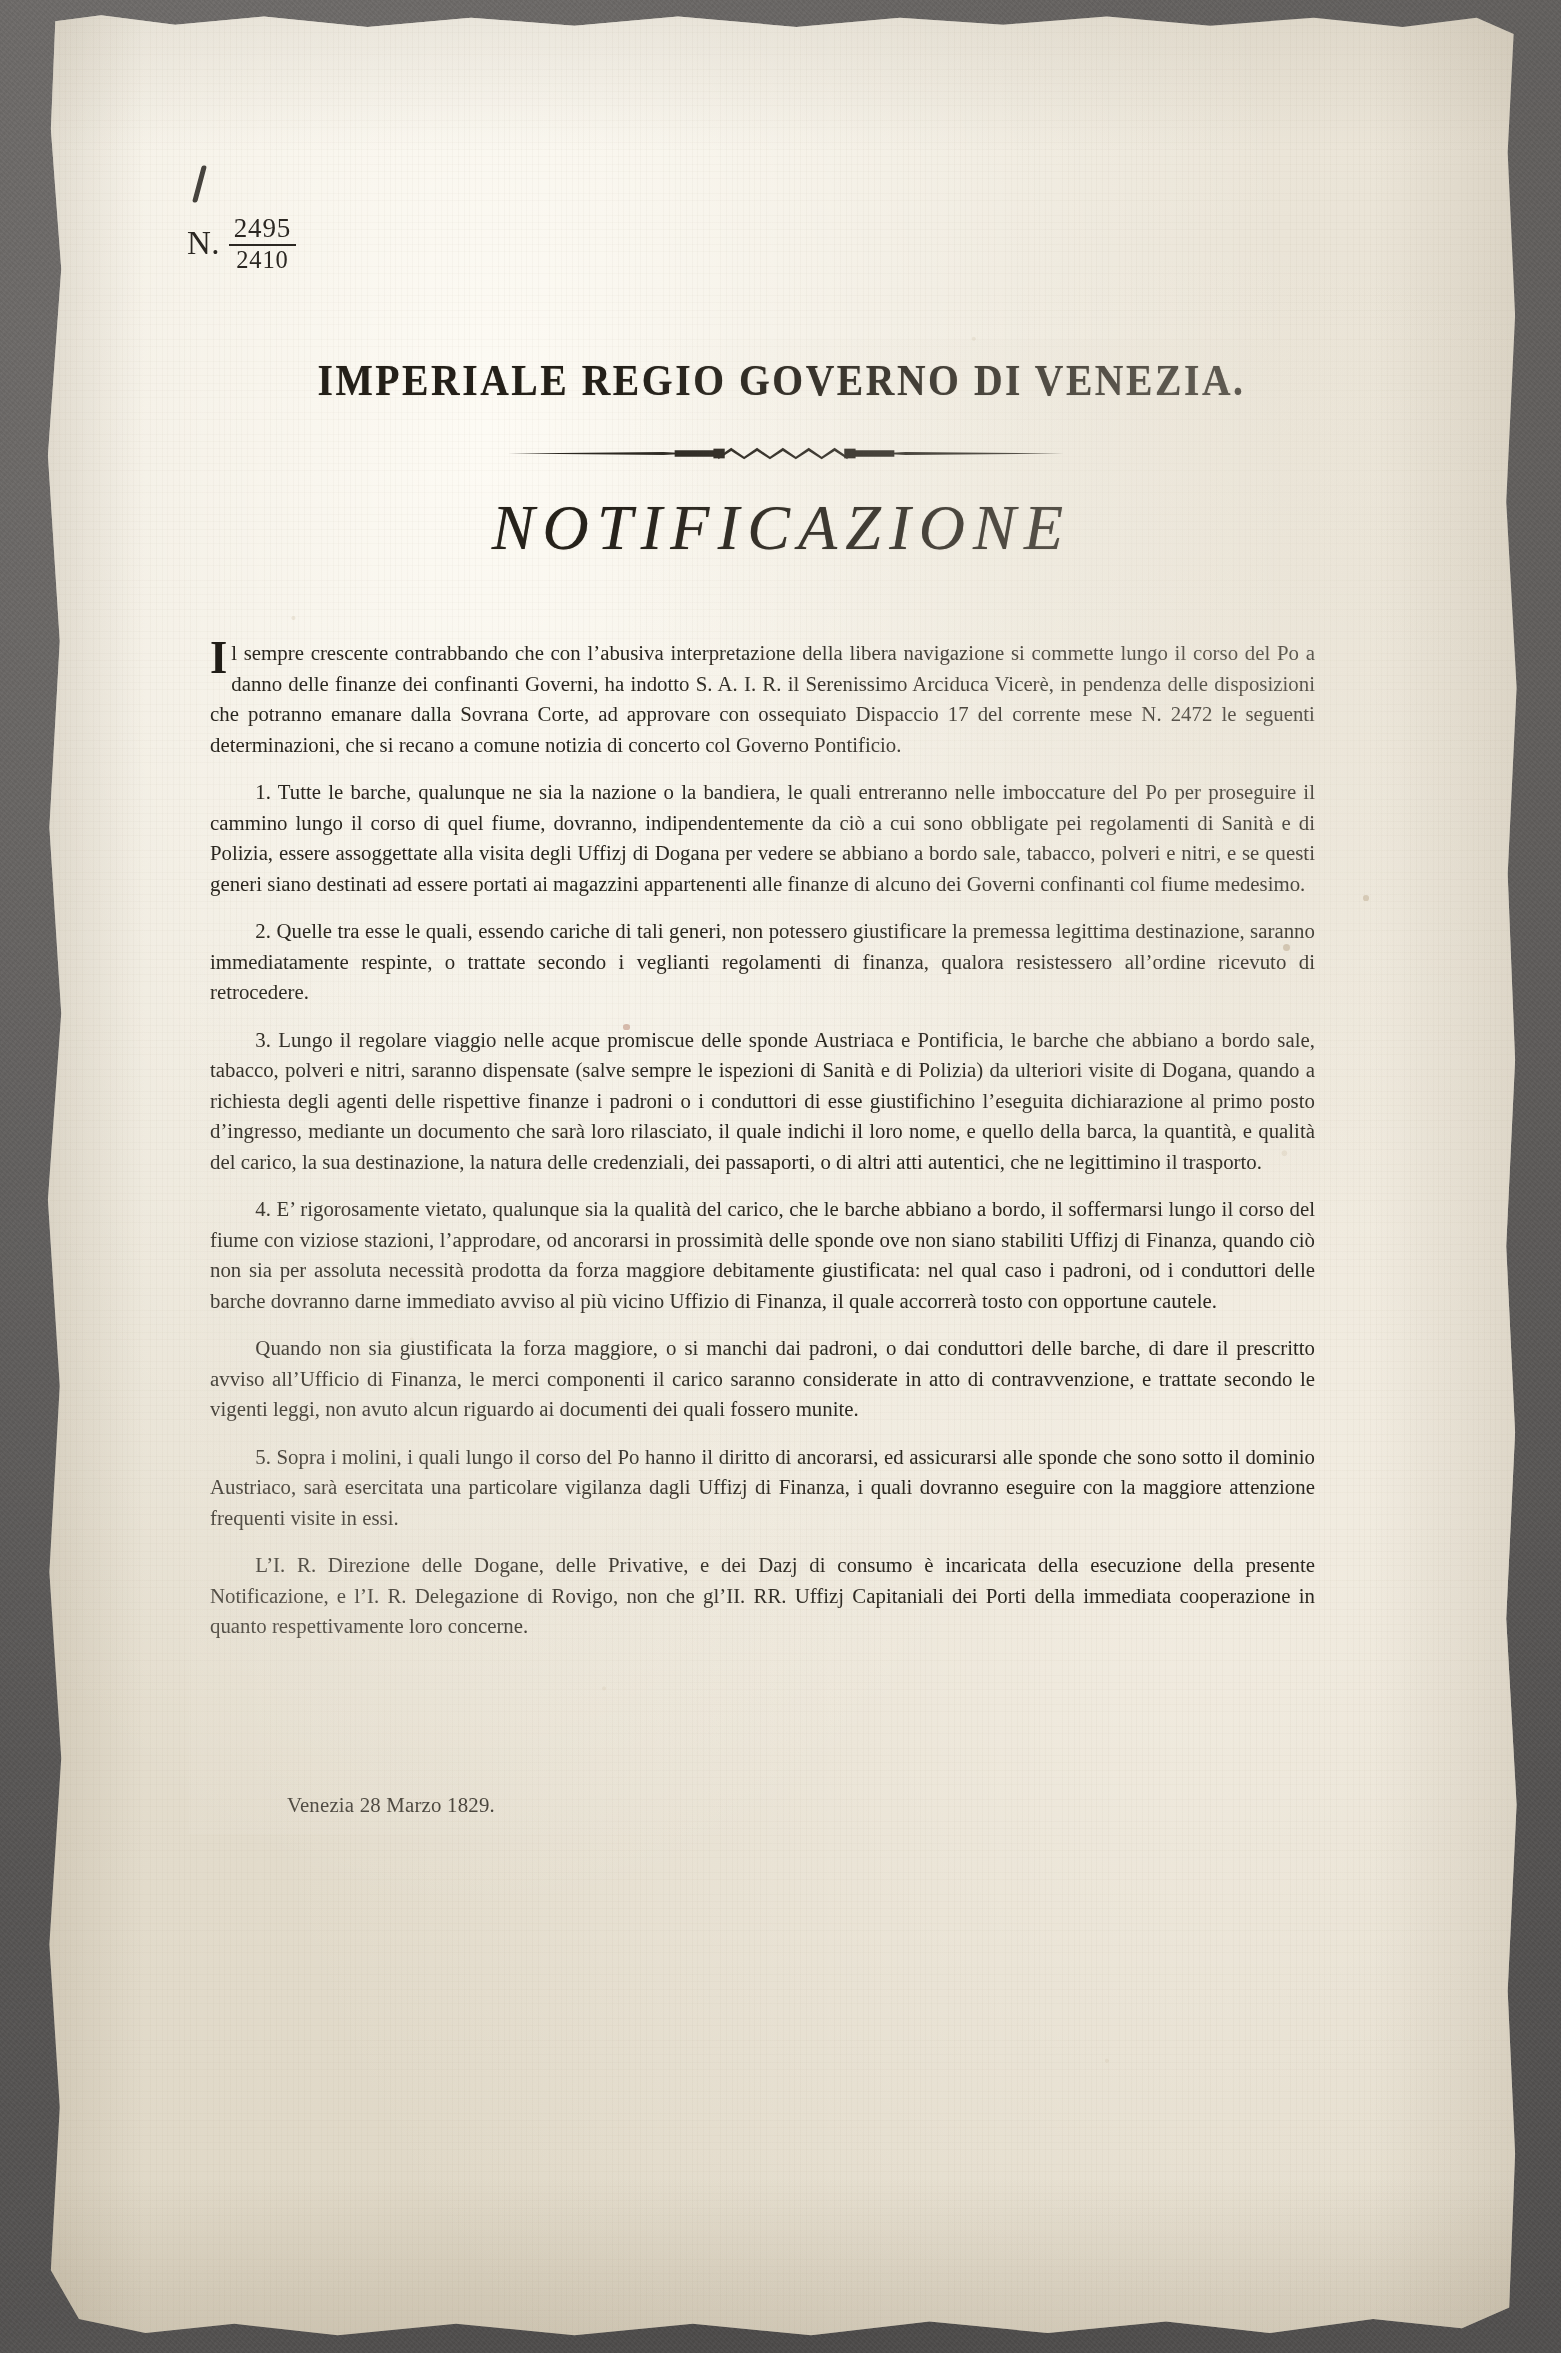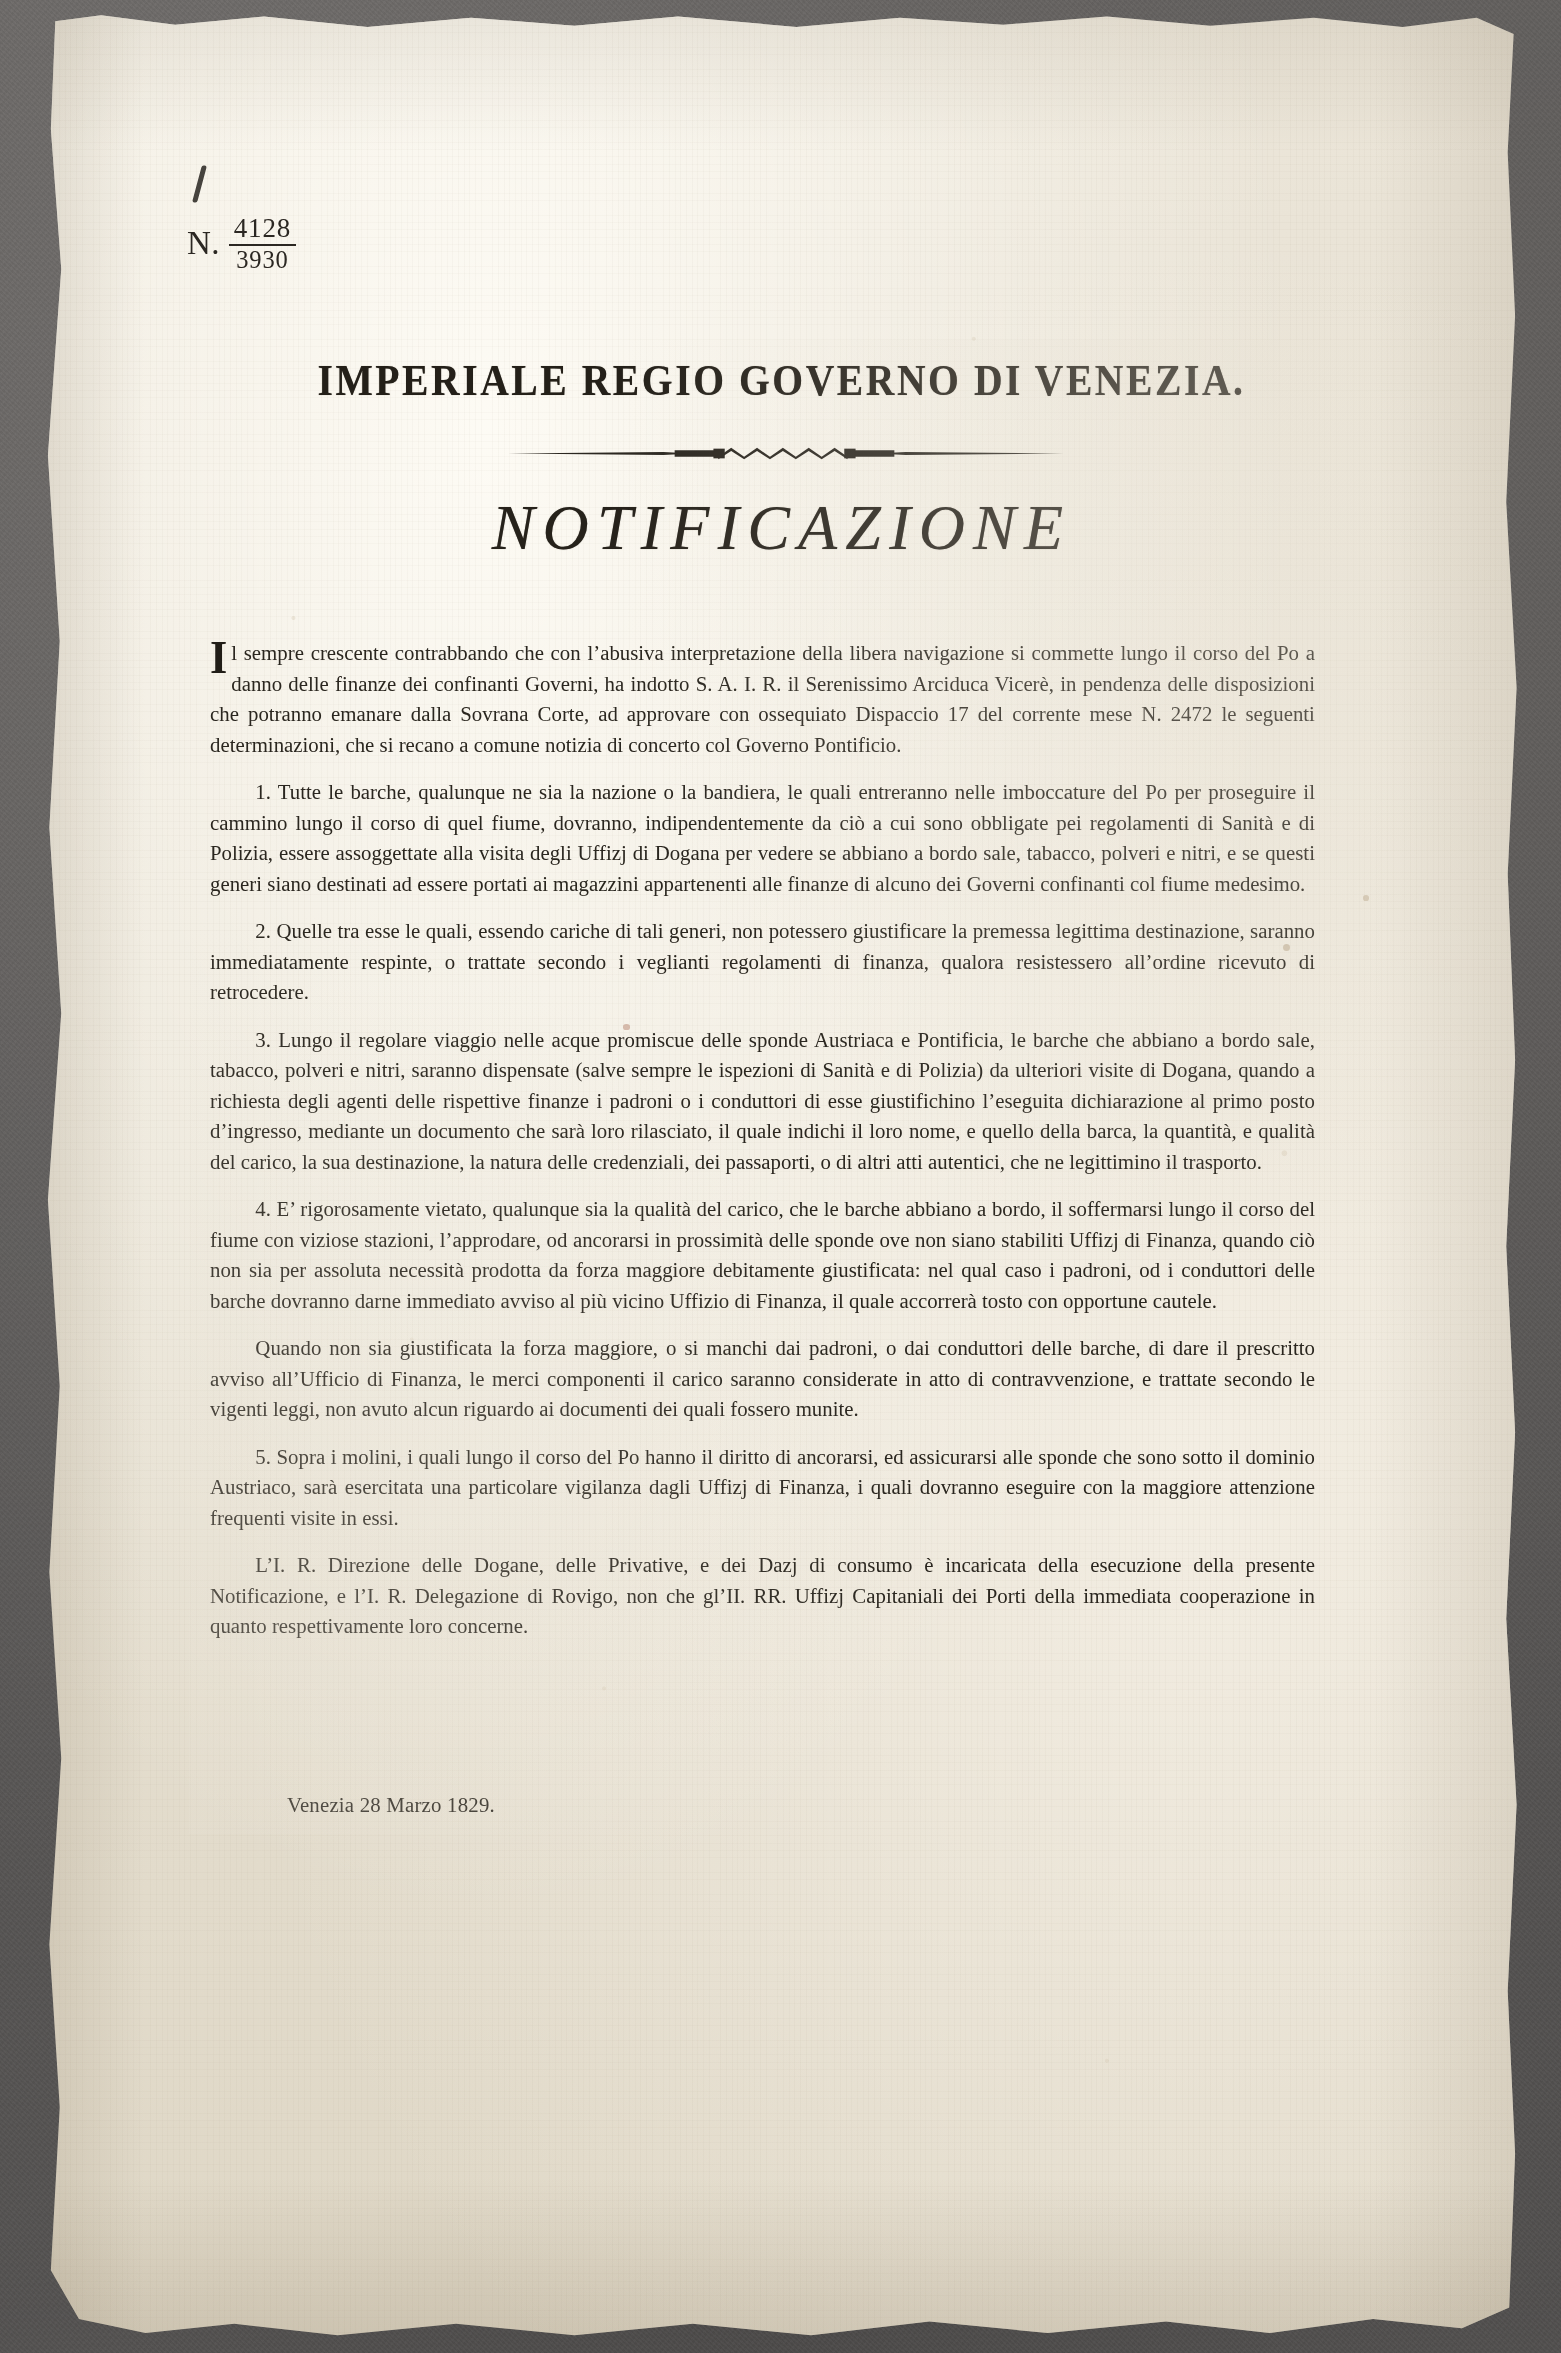--- a/index.html
+++ b/index.html
@@ -178,23 +178,23 @@
   <div class="blotch" style="left:581px;top:1011px;width:6.5px;height:5.7px;background:rgba(168,104,80,.40);"></div>
   <div class="blotch" style="left:1321px;top:882px;width:5.7px;height:5.7px;background:rgba(150,120,80,.30);"></div>
 
   <div id="content">
 
     <div class="reg-mark"></div>
 
     <div class="regnum">
       <span class="n">N.</span>
       <span class="frac">
-        <span class="num">4128</span>
+        <span class="num">2495</span>
         <span class="bar"></span>
-        <span class="den">3930</span>
+        <span class="den">2410</span>
       </span>
     </div>
 
     <div class="gov-title">IMPERIALE REGIO GOVERNO DI VENEZIA.</div>
 
     <div class="ornament">
       <svg width="571" height="21" viewBox="0 0 700 26" xmlns="http://www.w3.org/2000/svg">
         <path d="M4 13 L200 11 L236 13 L200 15 Z" fill="#2b2720"></path>
         <path d="M696 13 L500 11 L464 13 L500 15 Z" fill="#2b2720"></path>
         <path d="M214 9 L268 9 L268 17 L214 17 Z" fill="#2b2720"></path>

